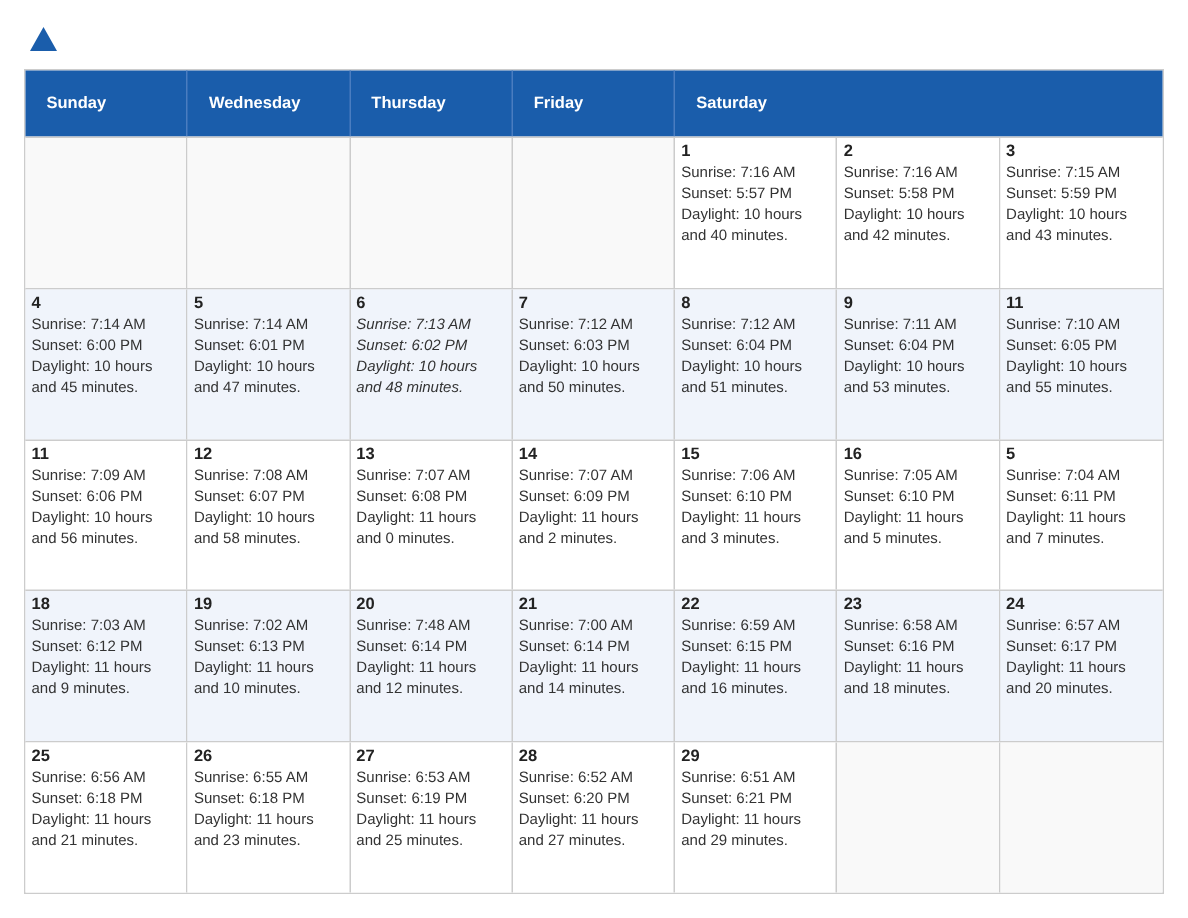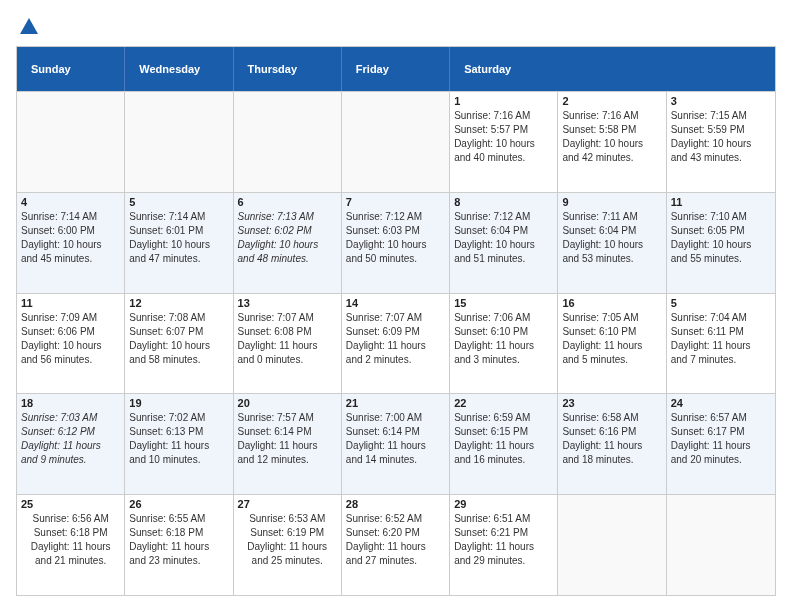--- a/index.html
+++ b/index.html
@@ -252,35 +252,35 @@
             <div class="day-num">5</div>
             <div class="cell-info" style="white-space: pre-line;">Sunrise: 7:04 AM
 Sunset: 6:11 PM
 Daylight: 11 hours
 and 7 minutes.</div>
           </div>
         </div>
         <div class="cal-row alt-row">
           <div class="cal-cell">
             <div class="day-num">18</div>
-            <div class="cell-info" style="white-space: pre-line; font-style: italic;">Sunrise: 7:03 AM
+            <div class="cell-info" style="white-space: pre-line;">Sunrise: 7:03 AM
 Sunset: 6:12 PM
 Daylight: 11 hours
 and 9 minutes.</div>
           </div>
           <div class="cal-cell">
             <div class="day-num">19</div>
             <div class="cell-info" style="white-space: pre-line;">Sunrise: 7:02 AM
 Sunset: 6:13 PM
 Daylight: 11 hours
 and 10 minutes.</div>
           </div>
           <div class="cal-cell">
             <div class="day-num">20</div>
-            <div class="cell-info" style="white-space: pre-line;">Sunrise: 7:57 AM
+            <div class="cell-info" style="white-space: pre-line;">Sunrise: 7:48 AM
 Sunset: 6:14 PM
 Daylight: 11 hours
 and 12 minutes.</div>
           </div>
           <div class="cal-cell">
             <div class="day-num">21</div>
             <div class="cell-info" style="white-space: pre-line;">Sunrise: 7:00 AM
 Sunset: 6:14 PM
 Daylight: 11 hours
 and 14 minutes.</div>
@@ -303,35 +303,35 @@
             <div class="day-num">24</div>
             <div class="cell-info" style="white-space: pre-line;">Sunrise: 6:57 AM
 Sunset: 6:17 PM
 Daylight: 11 hours
 and 20 minutes.</div>
           </div>
         </div>
         <div class="cal-row">
           <div class="cal-cell">
             <div class="day-num">25</div>
-            <div class="cell-info" style="white-space: pre-line; text-align: center;">Sunrise: 6:56 AM
+            <div class="cell-info" style="white-space: pre-line;">Sunrise: 6:56 AM
 Sunset: 6:18 PM
 Daylight: 11 hours
 and 21 minutes.</div>
           </div>
           <div class="cal-cell">
             <div class="day-num">26</div>
             <div class="cell-info" style="white-space: pre-line;">Sunrise: 6:55 AM
 Sunset: 6:18 PM
 Daylight: 11 hours
 and 23 minutes.</div>
           </div>
           <div class="cal-cell">
             <div class="day-num">27</div>
-            <div class="cell-info" style="white-space: pre-line; text-align: center;">Sunrise: 6:53 AM
+            <div class="cell-info" style="white-space: pre-line;">Sunrise: 6:53 AM
 Sunset: 6:19 PM
 Daylight: 11 hours
 and 25 minutes.</div>
           </div>
           <div class="cal-cell">
             <div class="day-num">28</div>
             <div class="cell-info" style="white-space: pre-line;">Sunrise: 6:52 AM
 Sunset: 6:20 PM
 Daylight: 11 hours
 and 27 minutes.</div>

